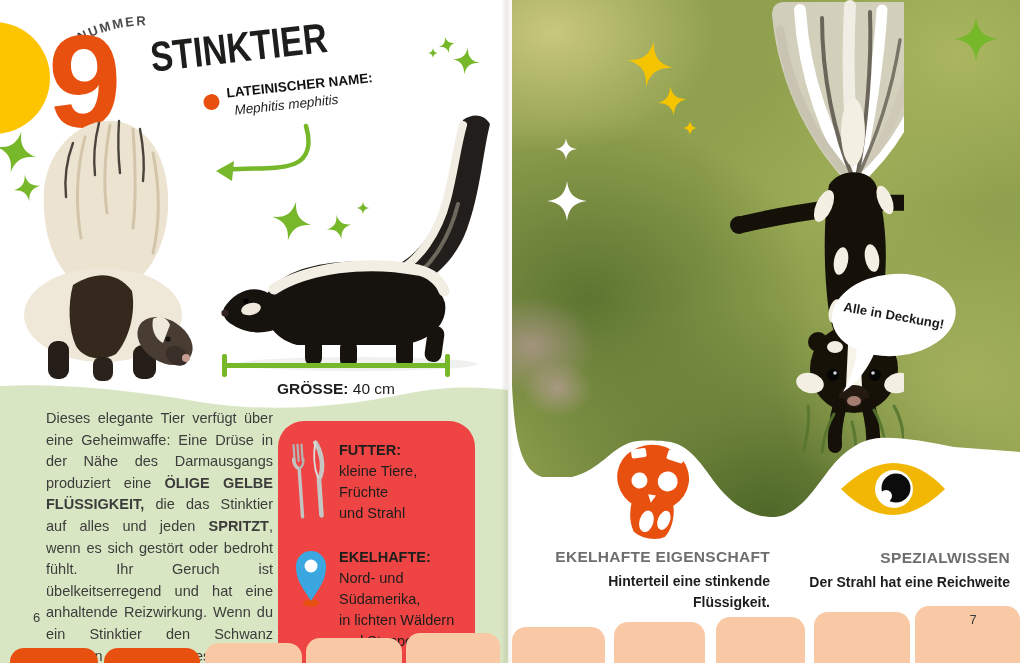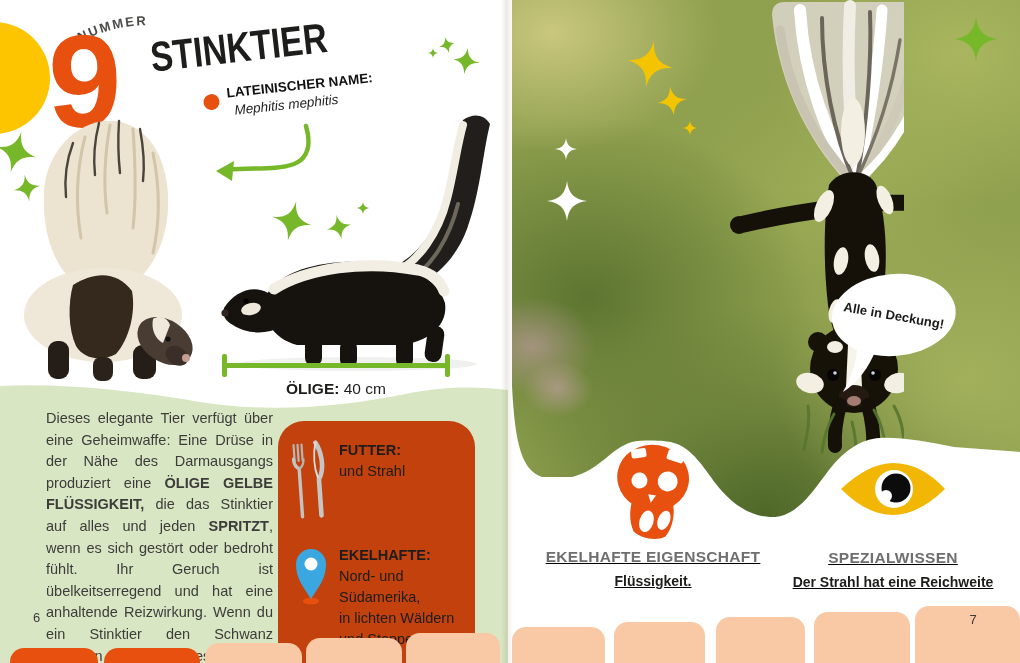--- a/index.html
+++ b/index.html
@@ -32,21 +32,21 @@
   .latin-name{margin-left:30px;margin-top:3px;font-size:13.5px;font-style:italic;color:#222;white-space:nowrap;}
   .skunk-photo{position:absolute;}
   .size-bar{position:absolute;left:222px;top:354px;width:228px;z-index:4;}
   .size-bar .line{position:absolute;left:0;top:9px;width:228px;height:5px;background:var(--accent-green);border-radius:2px;}
   .size-bar .cap{position:absolute;top:0;width:5px;height:23px;background:var(--accent-green);border-radius:2px;}
   .size-bar .cap.l{left:0}.size-bar .cap.r{right:0}
   .size-bar .size-label{position:absolute;left:0;top:26px;width:228px;text-align:center;font-size:15.5px;color:var(--title-black);white-space:nowrap;}
   .green-bg{position:absolute;left:0;top:0;z-index:2;}
   .body-text{position:absolute;left:46px;top:408px;width:227px;font-size:14.5px;line-height:21.6px;text-align:justify;color:var(--text-dark);z-index:3;}
   .body-text .b{font-weight:bold;}
-  .info-box{position:absolute;left:278px;top:421px;width:197px;height:242px;background:#c2410c;border-radius:26px 26px 0 0;z-index:3;padding:19px 12px 0 14px;}
+  .info-box{position:absolute;left:278px;top:421px;width:197px;height:242px;background:#ef4444;border-radius:26px 26px 0 0;z-index:3;padding:19px 12px 0 14px;}
   .info-row{display:flex;align-items:flex-start;}
   .info-row + .info-row{margin-top:23px;}
   .info-icon{flex:0 0 auto;}
   .info-text{margin-left:9px;font-size:14.5px;color:var(--title-black);line-height:21px;}
   .info-label{font-weight:bold;}
   .page-num{position:absolute;font-size:13px;color:var(--text-dark);z-index:8;}
   .page-num.left{left:33px;top:610px;}
   .page-num.right{left:958px;top:612px;width:30px;text-align:center;}
 
   
@@ -56,21 +56,21 @@
       radial-gradient(90px 70px at 4% 64%,rgba(207,159,180,.55),rgba(207,159,180,0) 70%),
       radial-gradient(50px 40px at 9% 72%,rgba(216,167,192,.5),rgba(216,167,192,0) 70%),
       radial-gradient(220px 160px at 8% 6%,#c9c77e,rgba(201,199,126,0) 75%),
       radial-gradient(260px 200px at 88% 10%,#aab65f,rgba(170,182,95,0) 75%),
       radial-gradient(300px 240px at 15% 55%,#5d7531,rgba(93,117,49,0) 75%),
       radial-gradient(260px 220px at 90% 70%,#a2b05c,rgba(162,176,92,0) 75%),
       radial-gradient(340px 260px at 50% 95%,#4f6829,rgba(79,104,41,0) 80%),
       radial-gradient(200px 160px at 65% 35%,#9dad57,rgba(157,173,87,0) 75%);
   }
   .white-curve{position:absolute;left:0;top:0;z-index:4;}
-  .fact{position:absolute;width:234px;text-align:center;z-index:5;text-decoration:underline;}
+  .fact{position:absolute;width:234px;text-align:right;z-index:5;}
   .fact1{left:28px;top:440px;}
   .fact2{left:268px;top:440px;}
   .fact-icon{display:block;margin:0 auto;}
   .fact2 .fact-icon{margin-top:20px;}
   .fact-heading{margin-top:6px;font-size:15.5px;font-weight:bold;letter-spacing:.3px;color:var(--heading-gray);white-space:nowrap;}
   .fact2 .fact-heading{margin-top:31px;}
   .fact-lines{margin-top:5px;font-size:14px;font-weight:bold;line-height:21px;color:var(--title-black);}
   .bubble{position:absolute;left:307px;top:262px;z-index:3;}
   .bubble text{font-size:13px;font-weight:bold;fill:#1a1a19;}
 
@@ -149,40 +149,41 @@
 
     <svg class="green-bg" width="508" height="663" viewBox="0 0 508 663">
       <path d="M0,386 C60,383 130,390 200,402 C265,412 330,409 405,394 C450,385 480,387 508,390 L508,663 L0,663 Z" fill="var(--light-green-bg)"></path>
     </svg>
 
     <div class="size-bar">
       <span class="cap l"></span>
       <span class="line"></span>
       <span class="cap r"></span>
       <div class="size-label">
-        <b>ÖLIGE:</b>
+        <b>GRÖSSE:</b>
         <span> </span><span>40 cm</span>
       </div>
     </div>
 
     <p class="body-text"><span>Dieses elegante Tier verfügt über eine Geheimwaffe: Eine Drüse in der Nähe des Darmausgangs produziert eine </span><span class="b">ÖLIGE GELBE FLÜSSIGKEIT,</span><span> die das Stinktier auf alles und jeden </span><span class="b">SPRITZT</span><span>, wenn es sich gestört oder bedroht fühlt. Ihr Geruch ist übelkeitserregend und hat eine anhaltende Reizwirkung. Wenn du ein Stinktier den Schwanz anheben siehst, ist es höchste Zeit, dass du dich langsam und leise davonmachst. Bist du getroffen worden, dauert es lange, bis der </span></p>
 
     <div class="info-box">
       <div class="info-row">
         <svg class="info-icon" width="38" height="82" viewBox="0 0 38 82">
           <g transform="rotate(-4 19 40)">
             <path d="M8,4 L8,20 M12,4 L12,20 M4,4 L4,20" stroke="#b5b5b4" stroke-width="2.2" fill="none" stroke-linecap="round"></path>
             <path d="M3,18 C3,24 6,27 8,28 L8,76" stroke="#c3c3c2" stroke-width="3.4" fill="none" stroke-linecap="round"></path>
             <path d="M13,18 C13,24 10,27 8,28" stroke="#b5b5b4" stroke-width="2.2" fill="none"></path>
             <path d="M26,3 C31,12 33,26 29,36 L27,40 L27,76" stroke="#c6c6c5" stroke-width="4.6" fill="none" stroke-linecap="round"></path>
             <path d="M26,3 C23,14 23,28 26,38" stroke="#dddddc" stroke-width="2" fill="none" stroke-linecap="round"></path>
           </g>
         </svg>
         <div class="info-text">
           <div class="info-label">FUTTER:</div>
+          <div>kleine Tiere, Früchte</div>
           <div>und Strahl</div>
         </div>
       </div>
       <div class="info-row">
         <svg class="info-icon" width="38" height="62" viewBox="0 0 38 62">
           <ellipse cx="19" cy="56" rx="8" ry="3.6" fill="var(--accent-orange)"></ellipse>
           <path d="M19,54 C10,40 4,33 4,19 A15,15 0 1 1 34,19 C34,33 28,40 19,54 Z" fill="var(--blue)"></path>
           <circle cx="19" cy="19" r="6.5" fill="#fff"></circle>
         </svg>
         <div class="info-text">
@@ -277,20 +278,21 @@
           <rect x="56" y="8" width="17" height="10" rx="2" transform="rotate(8 64 13)"></rect>
           <circle cx="33" cy="43" r="8"></circle>
           <circle cx="61" cy="39" r="10"></circle>
           <path d="M44,55 L52,55 L48,63 Z"></path>
           <ellipse cx="47" cy="82" rx="7" ry="11" transform="rotate(6 47 82)"></ellipse>
           <ellipse cx="64" cy="78" rx="6" ry="10" transform="rotate(12 64 78)"></ellipse>
         </g>
       </svg>
       <div class="fact-heading">EKELHAFTE EIGENSCHAFT</div>
       <div class="fact-lines">
+        <div>Hinterteil eine stinkende</div>
         <div>Flüssigkeit.</div>
       </div>
     </div>
 
     <div class="fact fact2">
       <svg class="fact-icon" width="112" height="58" viewBox="0 0 112 58">
         <path d="M4,29 Q32,3 56,3 Q84,3 108,29 Q81,55 56,55 Q30,55 4,29 Z" fill="#f2b705"></path>
         <circle cx="57" cy="29" r="19" fill="#fff"></circle>
         <circle cx="59" cy="28" r="14.5" fill="#0c0c0c"></circle>
         <circle cx="49" cy="36" r="6" fill="#fff"></circle>

